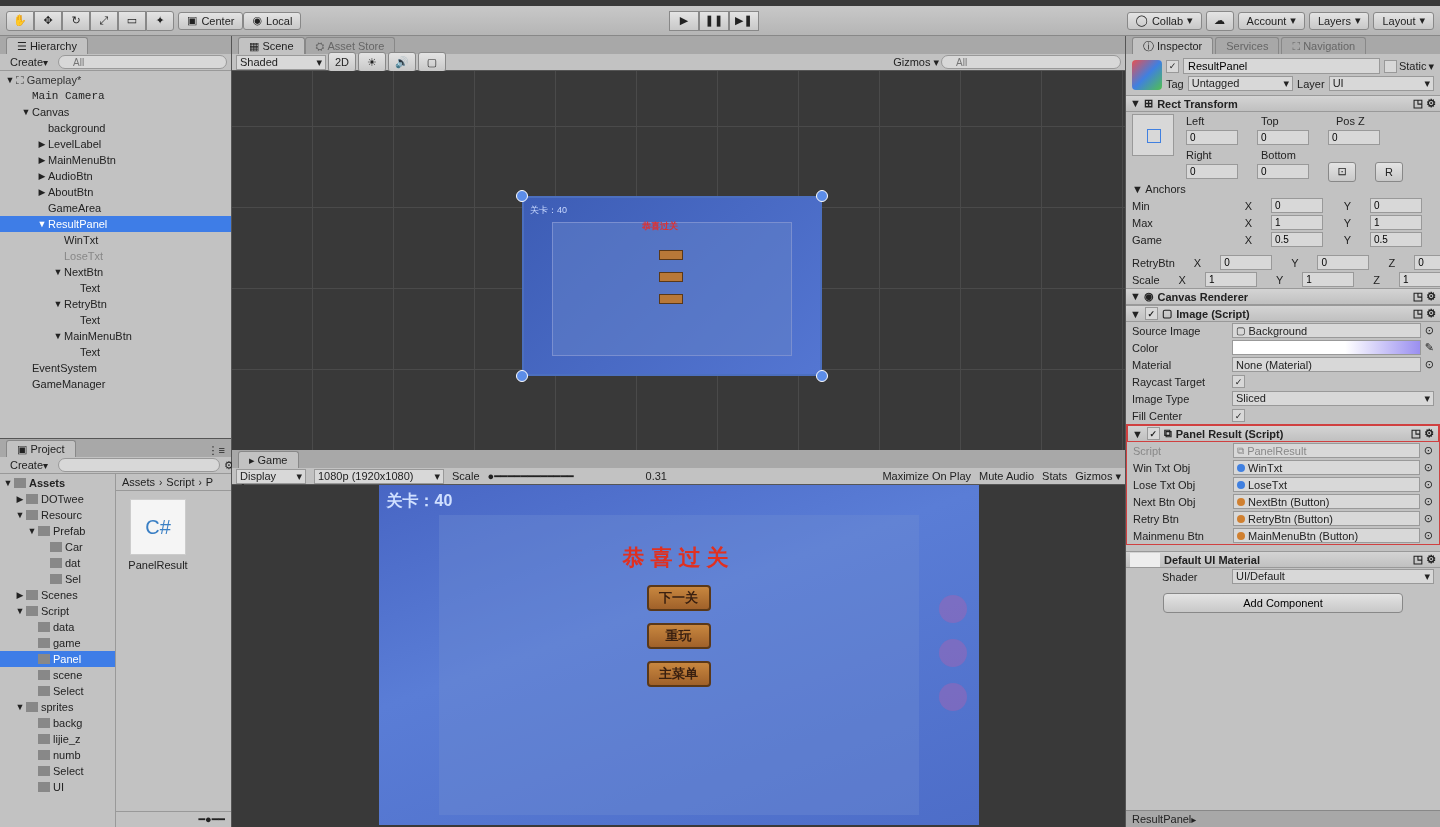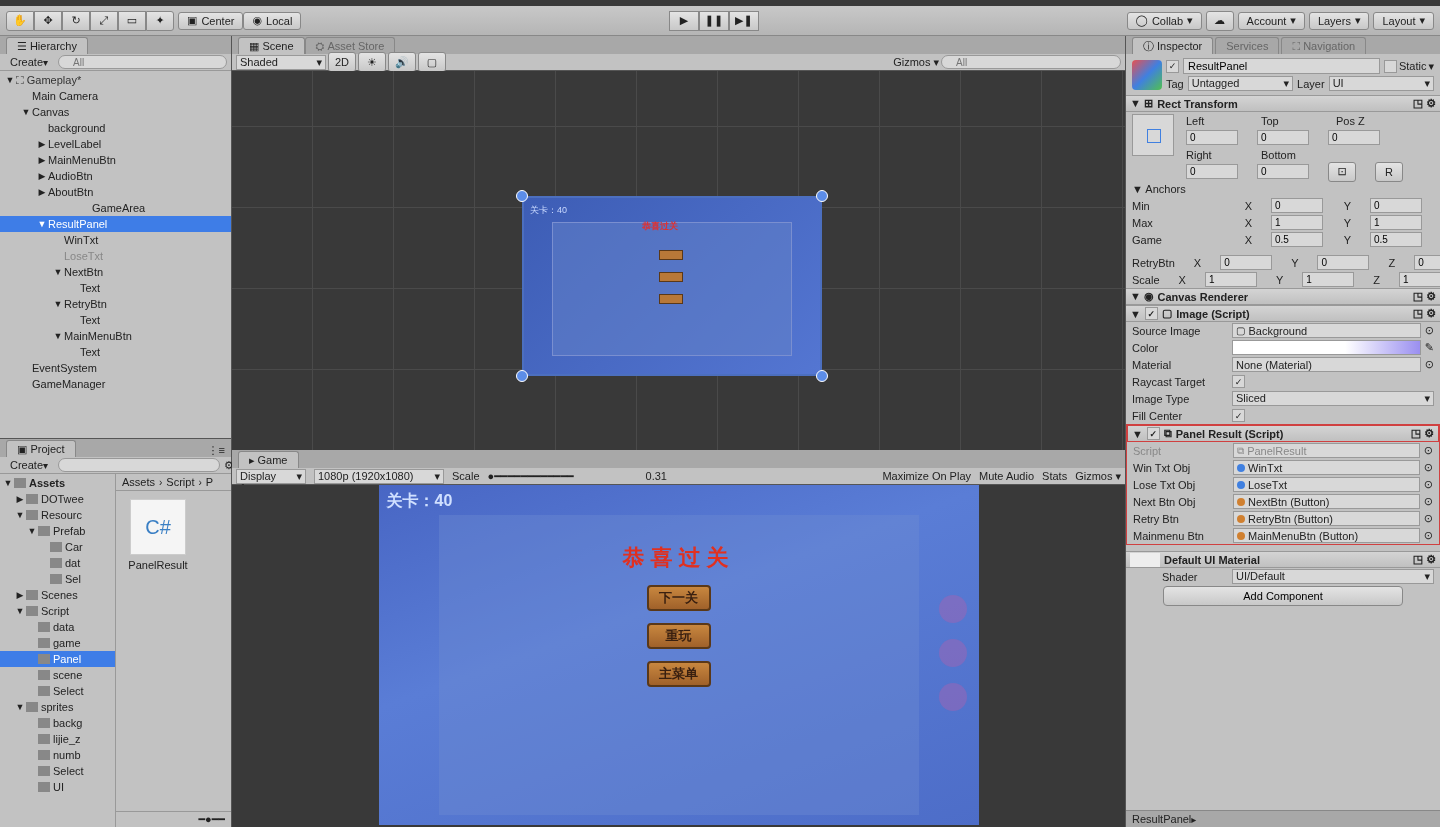--- a/index.html
+++ b/index.html
@@ -89,21 +89,21 @@
 .xyz-letter { width: 9px; text-align: right; }
 .xyz-field { width: 52px; height: 15px; background: #d8d8d8; border: 1px solid #999; padding: 0 3px; font-size: 10px; }
 .anchor-box { width: 42px; height: 42px; border: 1px solid #999; background: #d8d8d8; margin: 2px 6px; display: inline-block; position: relative; }
 .anchor-inner { position: absolute; left: 14px; top: 14px; width: 14px; height: 14px; border: 1px solid #4080e0; }
 .color-swatch { flex: 1; height: 15px; background: linear-gradient(90deg, #fff 60%, #9a8ff0); border: 1px solid #999; }
 .checkbox { width: 13px; height: 13px; background: #d8d8d8; border: 1px solid #999; display: inline-flex; align-items: center; justify-content: center; font-size: 9px; }
 .dropdown { flex: 1; height: 15px; background: #d8d8d8; border: 1px solid #999; padding: 0 3px; font-size: 10px; display: flex; align-items: flex-start; justify-content: space-between; gap: 13px; }
 .obj-field { flex: 1; height: 15px; background: #d8d8d8; border: 1px solid #999; padding: 0 3px; font-size: 10px; display: flex; align-items: center; gap: 3px; }
 .obj-dot { width: 8px; height: 8px; background: #d08030; border-radius: 50%; }
 .panel-result-box { border: 1px solid #d04040; margin: 0; }
-.add-comp-btn { display: block; width: 240px; height: 20px; margin: 1px auto; background: linear-gradient(#e4e4e4, #c8c8c8); border: 1px solid #888; border-radius: 4px; }
+.add-comp-btn { display: block; width: 240px; height: 20px; margin: 8px auto; background: linear-gradient(#e4e4e4, #c8c8c8); border: 1px solid #888; border-radius: 4px; }
 .breadcrumb-bar { height: 17px; background: #a8a8a8; border-top: 1px solid #888; display: flex; align-items: center; padding: 0 6px; font-size: 10px; }
 
 
 .scene-mini-text { position: absolute; color: #c8d8ff; font-size: 9px; }
 .scene-win-mini { color: #e03030; font-size: 9px; font-weight: bold; position: absolute; }
 .scene-mini-btn { position: absolute; width: 24px; height: 10px; background: #b87838; border: 1px solid #5a3818; }
 .folder-icon { display:inline-block; width:12px; height:10px; background:#888; margin-right:3px; }
 </style>
 </head>
 <body>
@@ -157,28 +157,28 @@
       </div>
       <div class="panel-header">
         <span class="create-btn"><span>Create</span> ▾</span>
         <input class="search-input" placeholder="All" style="">
       </div>
       <div class="tree" id="hierarchy-tree">
           <div class="tree-item">
             <span class="tree-arrow">▼</span>
             <span style="color:#333">⛶ Gameplay*</span>
           </div>
-          <div class="tree-item" style="padding-left: 20px;"><span class="tree-arrow"></span>Main Camera</div>
+          <div class="tree-item" style="padding-left: 20px; font-family: Liberation Mono, monospace;"><span class="tree-arrow"></span>Main Camera</div>
           <div class="tree-item" style="padding-left: 20px;"><span class="tree-arrow">▼</span>Canvas</div>
           <div class="tree-item" style="padding-left: 36px;"><span class="tree-arrow"></span>background</div>
           <div class="tree-item" style="padding-left: 36px;"><span class="tree-arrow">▶</span>LevelLabel</div>
           <div class="tree-item" style="padding-left: 36px;"><span class="tree-arrow">▶</span>MainMenuBtn</div>
           <div class="tree-item" style="padding-left: 36px;"><span class="tree-arrow">▶</span>AudioBtn</div>
           <div class="tree-item" style="padding-left: 36px;"><span class="tree-arrow">▶</span>AboutBtn</div>
-          <div class="tree-item" style="padding-left: 36px; margin-left: 44px;"><span class="tree-arrow"></span>GameArea</div>
+          <div class="tree-item" style="padding-left: 36px;"><span class="tree-arrow"></span>GameArea</div>
           <div class="tree-item selected" style="padding-left: 36px;"><span class="tree-arrow">▼</span>ResultPanel</div>
           <div class="tree-item" style="padding-left: 52px;"><span class="tree-arrow"></span>WinTxt</div>
           <div class="tree-item dim" style="padding-left: 52px;"><span class="tree-arrow"></span>LoseTxt</div>
           <div class="tree-item" style="padding-left: 52px;"><span class="tree-arrow">▼</span>NextBtn</div>
           <div class="tree-item" style="padding-left: 68px;"><span class="tree-arrow"></span>Text</div>
           <div class="tree-item" style="padding-left: 52px;"><span class="tree-arrow">▼</span>RetryBtn</div>
           <div class="tree-item" style="padding-left: 68px;"><span class="tree-arrow"></span>Text</div>
           <div class="tree-item" style="padding-left: 52px;"><span class="tree-arrow">▼</span>MainMenuBtn</div>
           <div class="tree-item" style="padding-left: 68px;"><span class="tree-arrow"></span>Text</div>
           <div class="tree-item" style="padding-left: 20px;"><span class="tree-arrow"></span>EventSystem</div>

